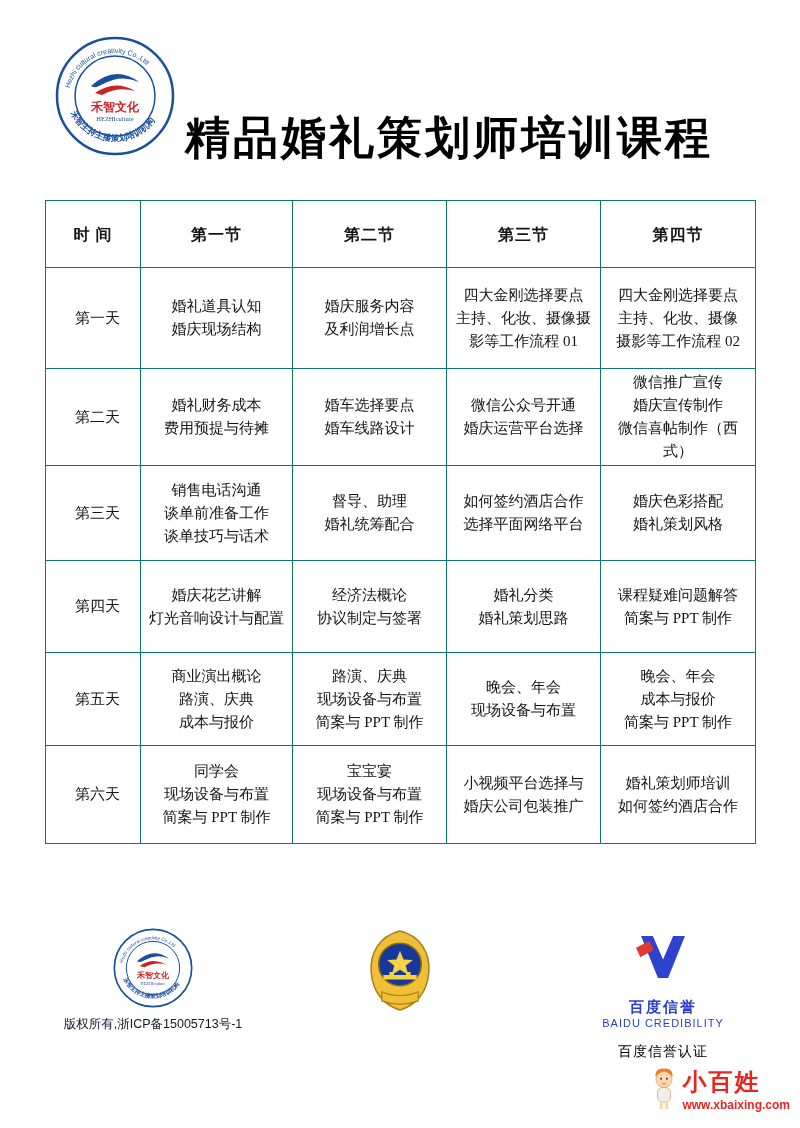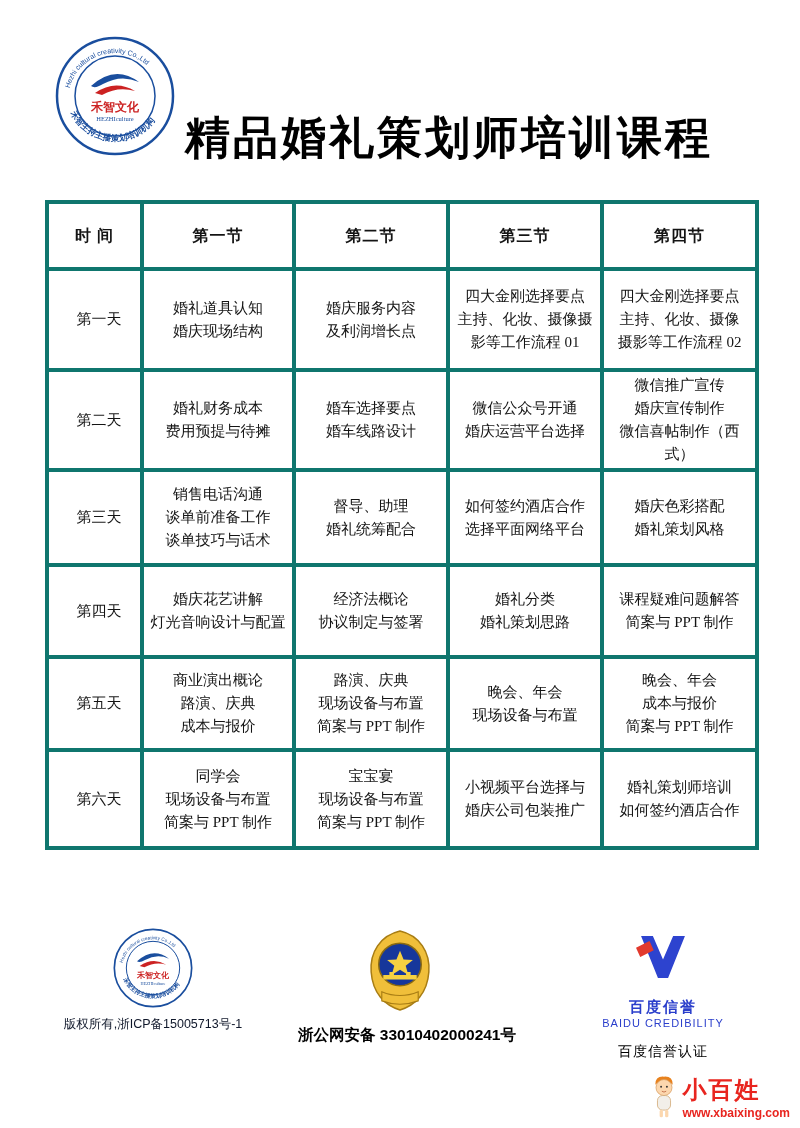--- a/index.html
+++ b/index.html
@@ -9,21 +9,21 @@
 
   
   .header { position:absolute; top:34px; left:55px; right:40px; height:132px; }
   .logo { position:absolute; left:0; top:2px; width:120px; height:120px; }
   .logo svg { width:100%; height:100%; }
   .title { position:absolute; left:130px; top:74px; font-family:"Liberation Sans","DejaVu Sans",sans-serif;
            font-weight:900; font-size:45px; letter-spacing:3px; color:#000; white-space:nowrap; }
 
   
   .course-table { position:absolute; top:200px; left:45px; width:710px; border-collapse:collapse; table-layout:fixed; }
-  .course-table th, .course-table td { border:4px solid #0f766e; text-align:center; vertical-align:middle;
+  .course-table th, .course-table td { border:1px solid #0f766e; text-align:center; vertical-align:middle;
            white-space:pre-line; font-size:15px; line-height:23px; color:#141414; padding:2px 4px; }
   .course-table thead tr { height:67px; }
   .course-table th { font-size:16px; font-weight:bold; letter-spacing:1px; }
   .course-table tbody tr:nth-child(1){ height:101px; }
   .course-table tbody tr:nth-child(2){ height:95px; }
   .course-table tbody tr:nth-child(3){ height:95px; }
   .course-table tbody tr:nth-child(4){ height:92px; }
   .course-table tbody tr:nth-child(5){ height:93px; }
   .course-table tbody tr:nth-child(6){ height:98px; }
   .time-cell { text-align:right; padding-left:13px !important; font-size:16px; }
@@ -37,21 +37,21 @@
   .footer-center { position:absolute; left:298px; top:0; width:204px; text-align:center; }
   .police-text { margin-top:8px; font-size:15.5px; font-weight:bold; color:#000;
                  font-family:"Liberation Sans","DejaVu Sans",sans-serif; white-space:nowrap; }
   .footer-right { position:absolute; left:588px; top:6px; width:150px; text-align:center;
                   font-family:"Liberation Sans","DejaVu Sans",sans-serif; }
   .baidu-title { margin-top:14px; font-size:15px; font-weight:bold; color:#2a3ecb; letter-spacing:2px; }
   .baidu-sub { font-size:11px; color:#2a3ecb; letter-spacing:1px; }
   .baidu-caption { margin-top:14px; font-size:14px; color:#000; letter-spacing:1px; }
 
   
-  .watermark { position:absolute; right:10px; bottom:8px; display:flex; align-items:flex-end; }
+  .watermark { position:absolute; right:10px; bottom:16px; display:flex; align-items:flex-end; }
   .wm-text { text-align:left; margin-left:2px; }
   .wm-name { font-size:24px; font-weight:900; color:#e8251f; letter-spacing:2px;
              font-family:"Liberation Sans","DejaVu Sans",sans-serif;
              text-shadow:-1px -1px 0 #fff, 1px -1px 0 #fff, -1px 1px 0 #fff, 1px 1px 0 #fff; }
   .wm-url { font-size:12px; font-weight:bold; color:#e8251f; font-family:"Liberation Sans","DejaVu Sans",sans-serif; }
 </style>
 </head>
 <body>
 
 <div class="page">
@@ -203,21 +203,20 @@
     </div>
 
     <div class="footer-center">
       <svg viewBox="0 0 100 112" width="76" height="85">
         <path d="M50,4 C24,10 10,32 12,58 C14,86 30,102 50,108 C70,102 86,86 88,58 C90,32 76,10 50,4 Z" fill="#f0bf3a" stroke="#a87d14" stroke-width="2"></path>
         <circle cx="50" cy="48" r="28" fill="#16379b" stroke="#8a6a10" stroke-width="2"></circle>
         <polygon points="50,30 54.7,41.5 67,42 57.5,49.8 61,62 50,55 39,62 42.5,49.8 33,42 45.3,41.5" fill="#f6d141"></polygon>
         <path d="M28,62 L36,62 L36,58 L42,58 L42,62 L58,62 L58,58 L64,58 L64,62 L72,62 L72,68 L28,68 Z" fill="#f6d141"></path>
         <path d="M26,84 Q50,94 74,84 L74,96 Q50,105 26,96 Z" fill="#f0bf3a" stroke="#a87d14" stroke-width="1.5"></path>
       </svg>
-      <div class="police-text">浙公网安备 33010402000241号</div>
     </div>
 
     <div class="footer-right">
       <svg viewBox="0 0 64 54" width="54" height="46">
         <polygon points="6,2 20,2 32,30 44,2 58,2 38,52 26,52" fill="#2d43cf"></polygon>
         <polygon points="0,16 16,8 21,19 5,27" fill="#e23a2e"></polygon>
       </svg>
       <div class="baidu-title">百度信誉</div>
       <div class="baidu-sub">BAIDU CREDIBILITY</div>
       <div class="baidu-caption">百度信誉认证</div>

